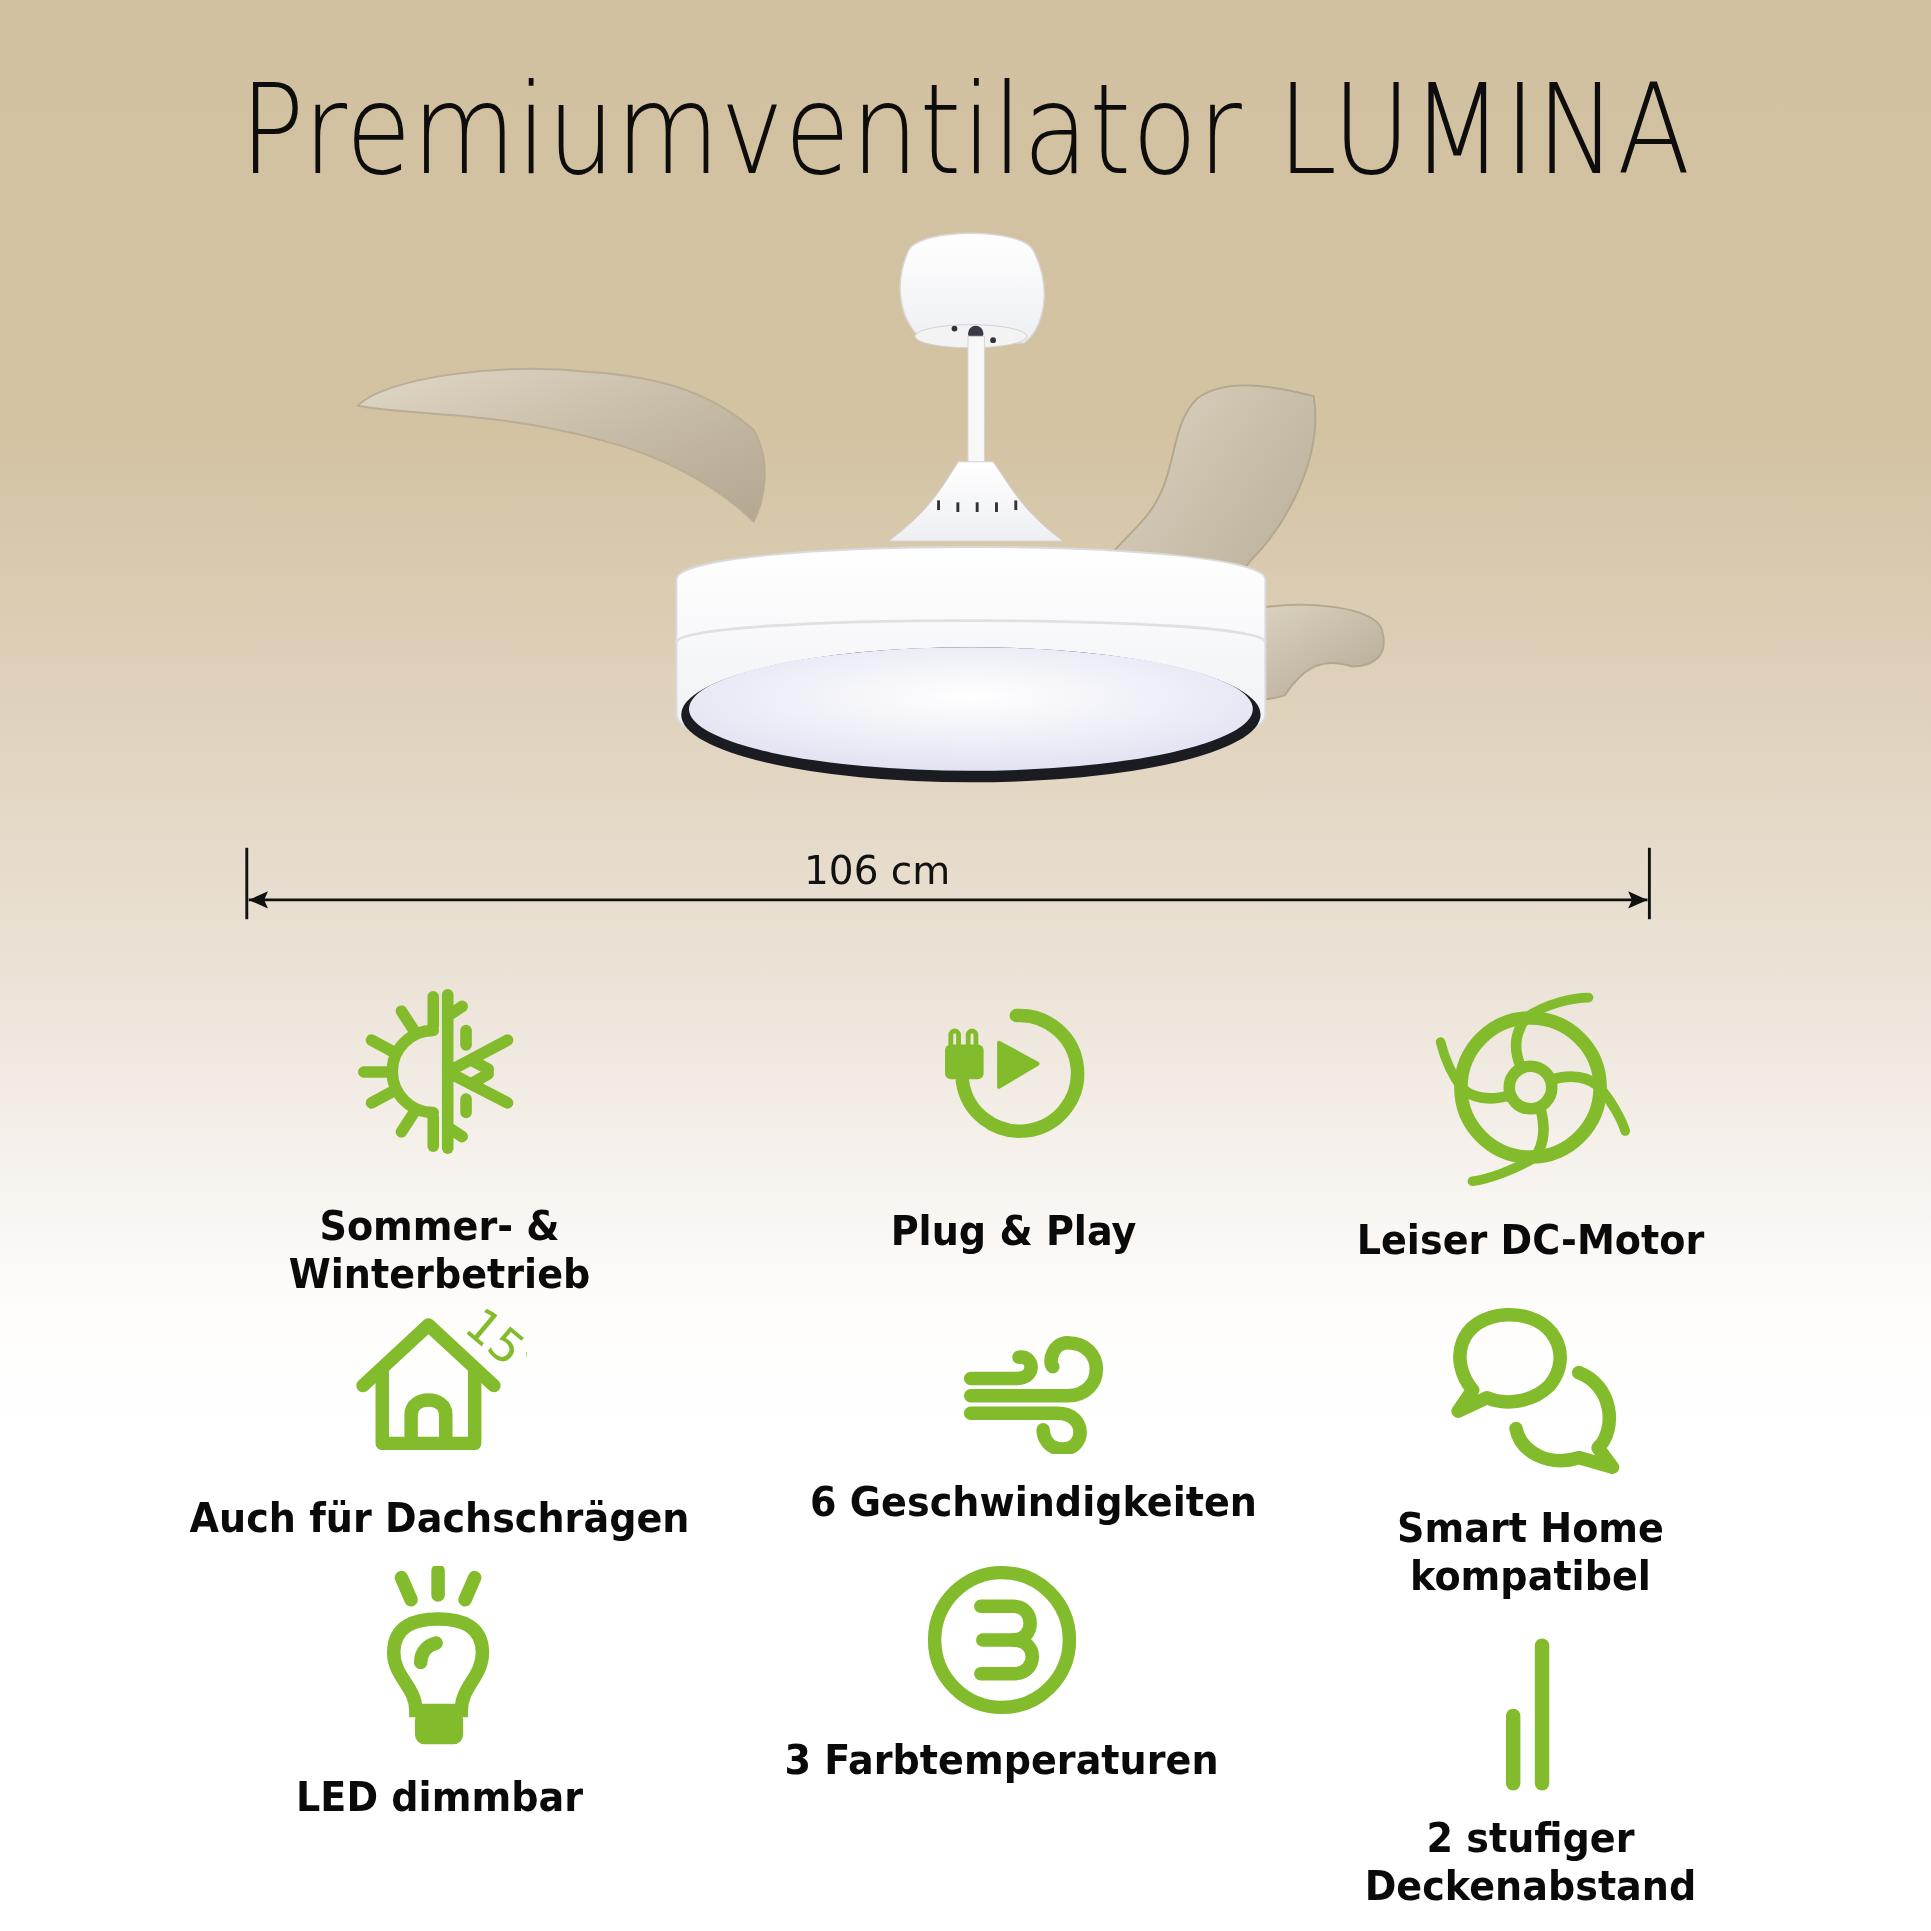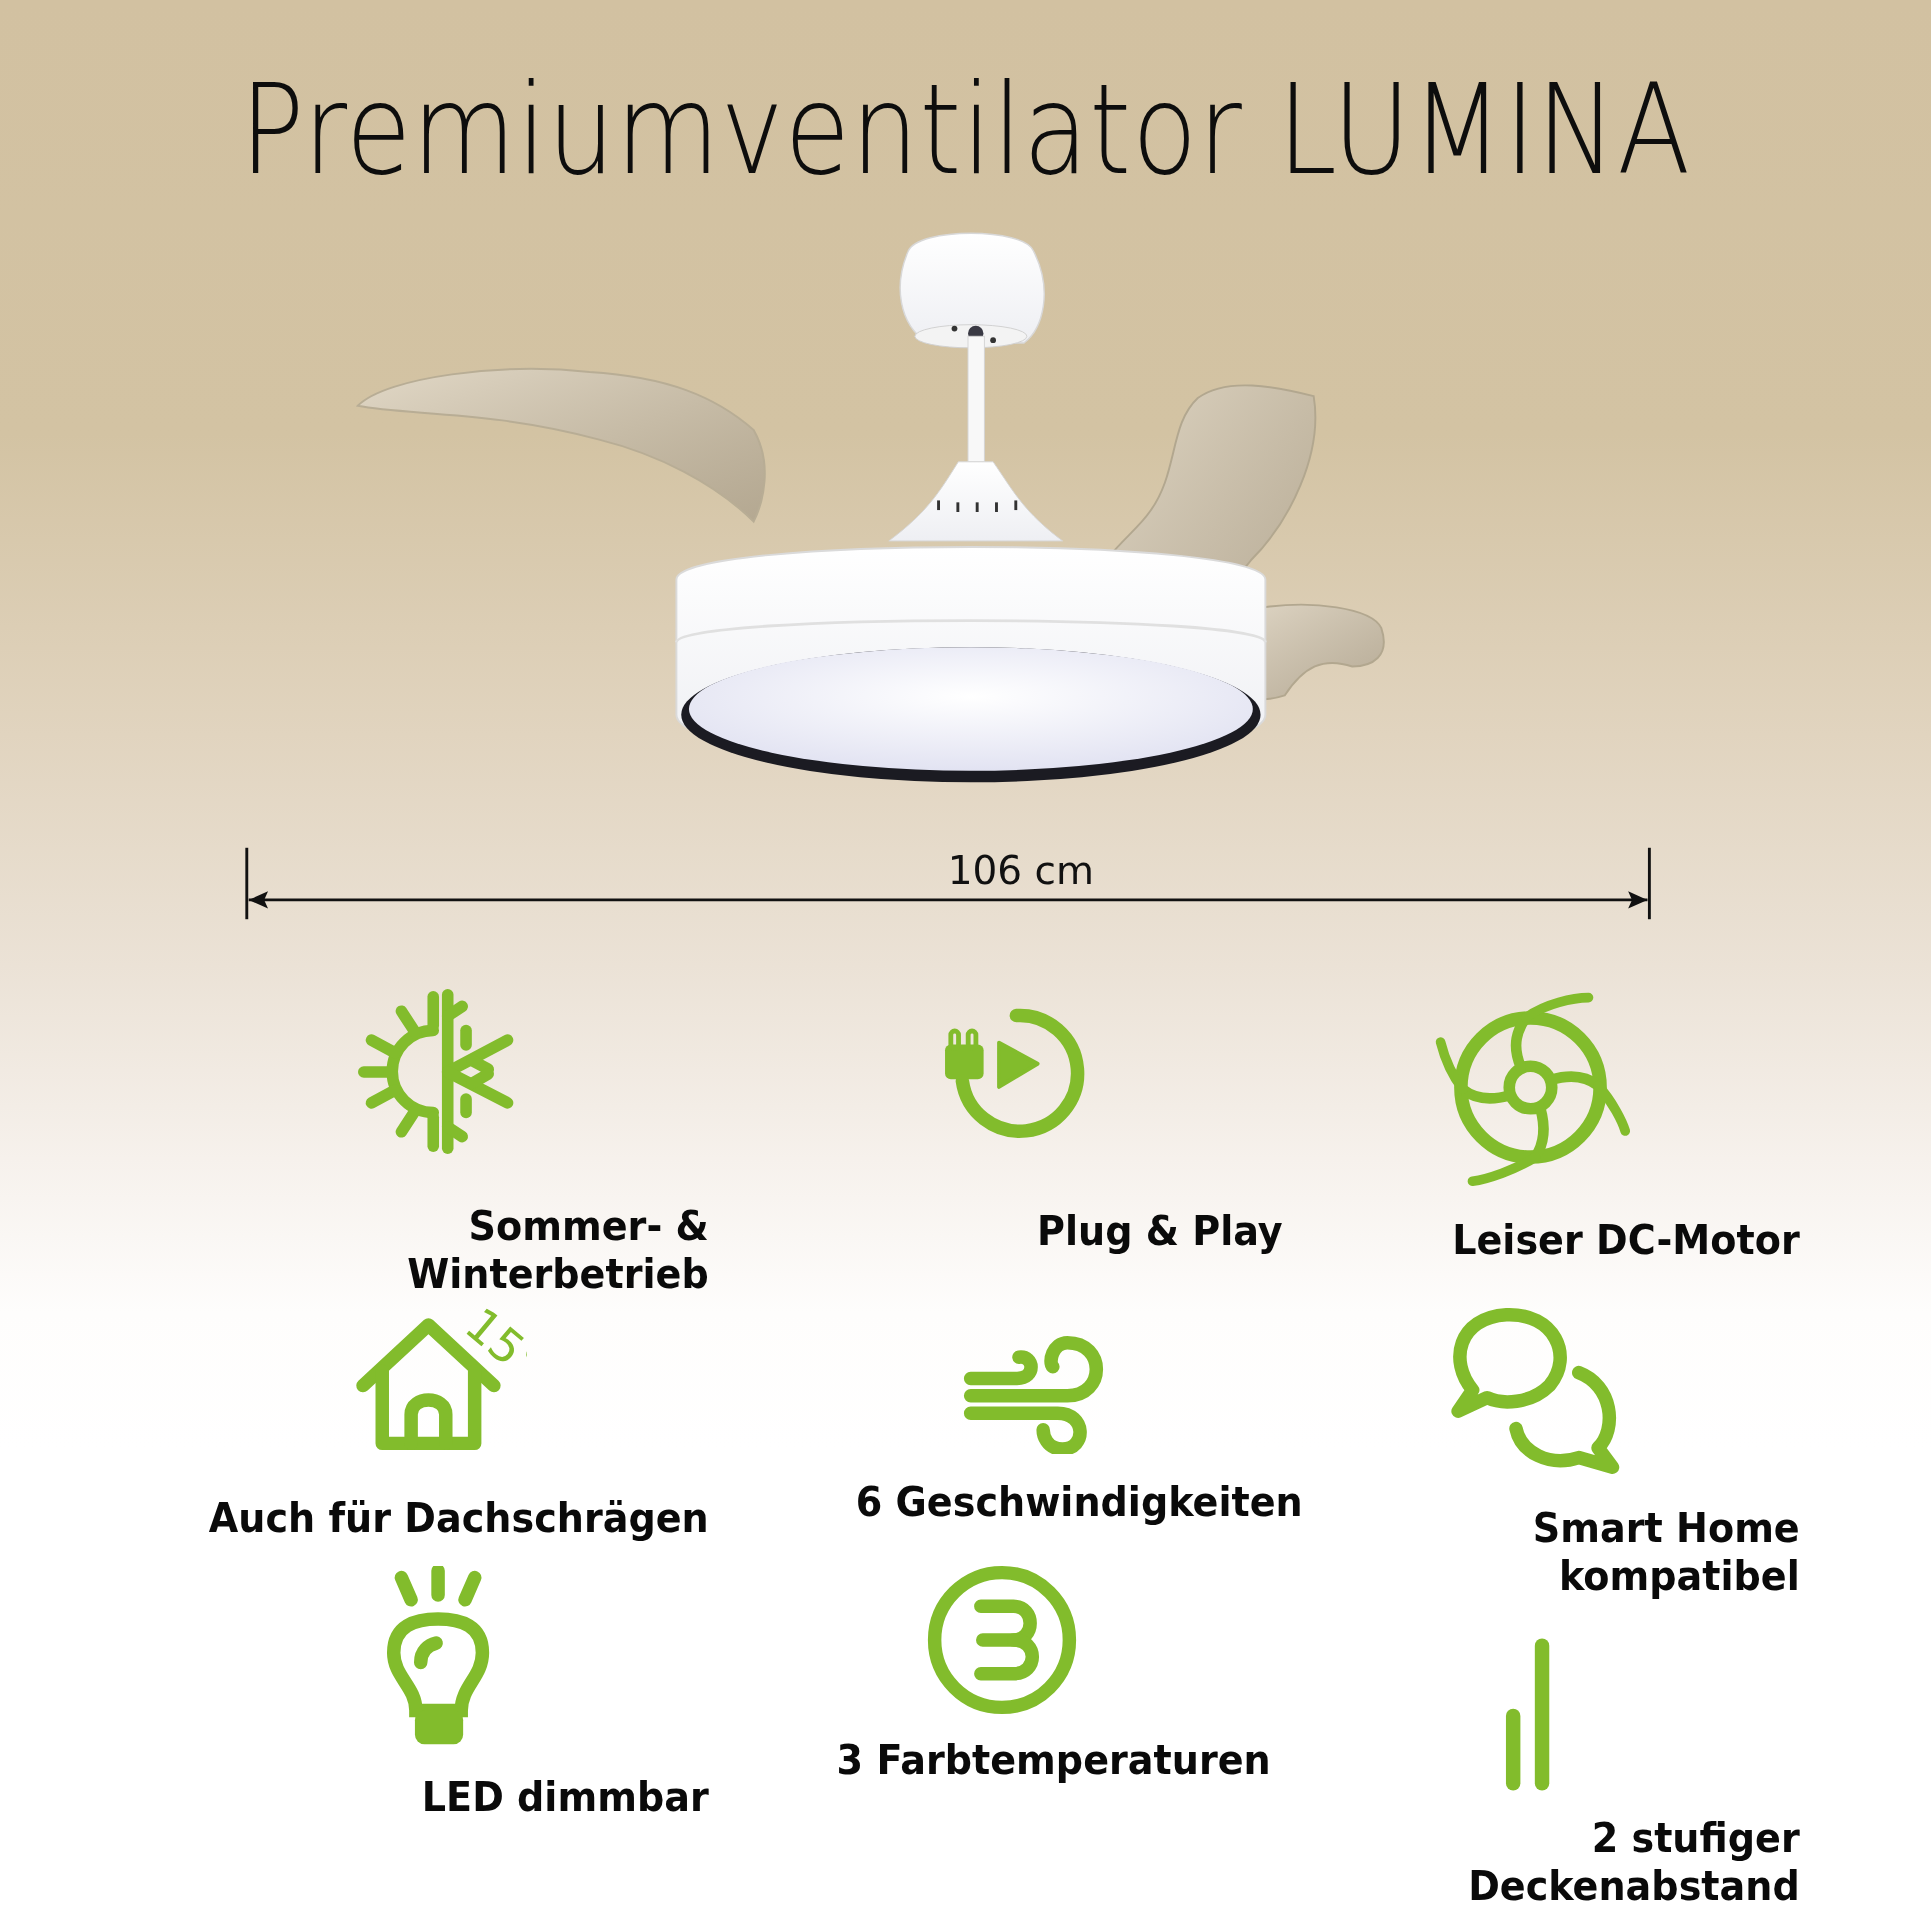--- a/index.html
+++ b/index.html
@@ -1,22 +1,22 @@
 <!DOCTYPE html>
 <html><head>
 <meta charset="utf-8">
 <style>
   html,body{margin:0;padding:0;}
   body{width:1931px;height:1931px;position:relative;overflow:hidden;
     background:linear-gradient(to bottom,#d2c1a1 0px,#d3c3a3 434px,#e1d4bf 734px,#ebe2d6 966px,#f6f1ec 1159px,#fefdfc 1313px,#ffffff 1448px,#ffffff 1931px);
     font-family:"DejaVu Sans","Liberation Sans",sans-serif;color:#000;}
   .abs{position:absolute;}
   .title{left:0;width:1931px;top:68px;text-align:center;font-size:124px;font-weight:300;letter-spacing:1px;color:#0d0d0d;font-family:"DejaVu Sans",sans-serif;transform:scaleX(0.86);transform-origin:center;line-height:1;}
-  .dim-label{left:804px;width:290px;top:848px;text-align:right;font-size:39px;color:#111;font-family:"DejaVu Sans",sans-serif;}
-  .feature{position:absolute;width:579px;text-align:right;}
+  .dim-label{left:804px;width:290px;top:848px;text-align:left;font-size:39px;color:#111;font-family:"DejaVu Sans",sans-serif;}
+  .feature{position:absolute;width:579px;text-align:center;}
   .feature svg{display:block;margin:0 auto;}
   .flabel{font-family:"DejaVu Sans",sans-serif;font-weight:bold;font-size:41px;line-height:48px;color:#0a0a0a;transform:scaleX(0.93);}
 </style>
 </head>
 <body>
 
 <div class="abs title">Premiumventilator LUMINA</div>
 
 <svg class="abs" style="left:348px;top:232px" width="1352" height="560" viewBox="0 0 1400 580">
   <defs>

